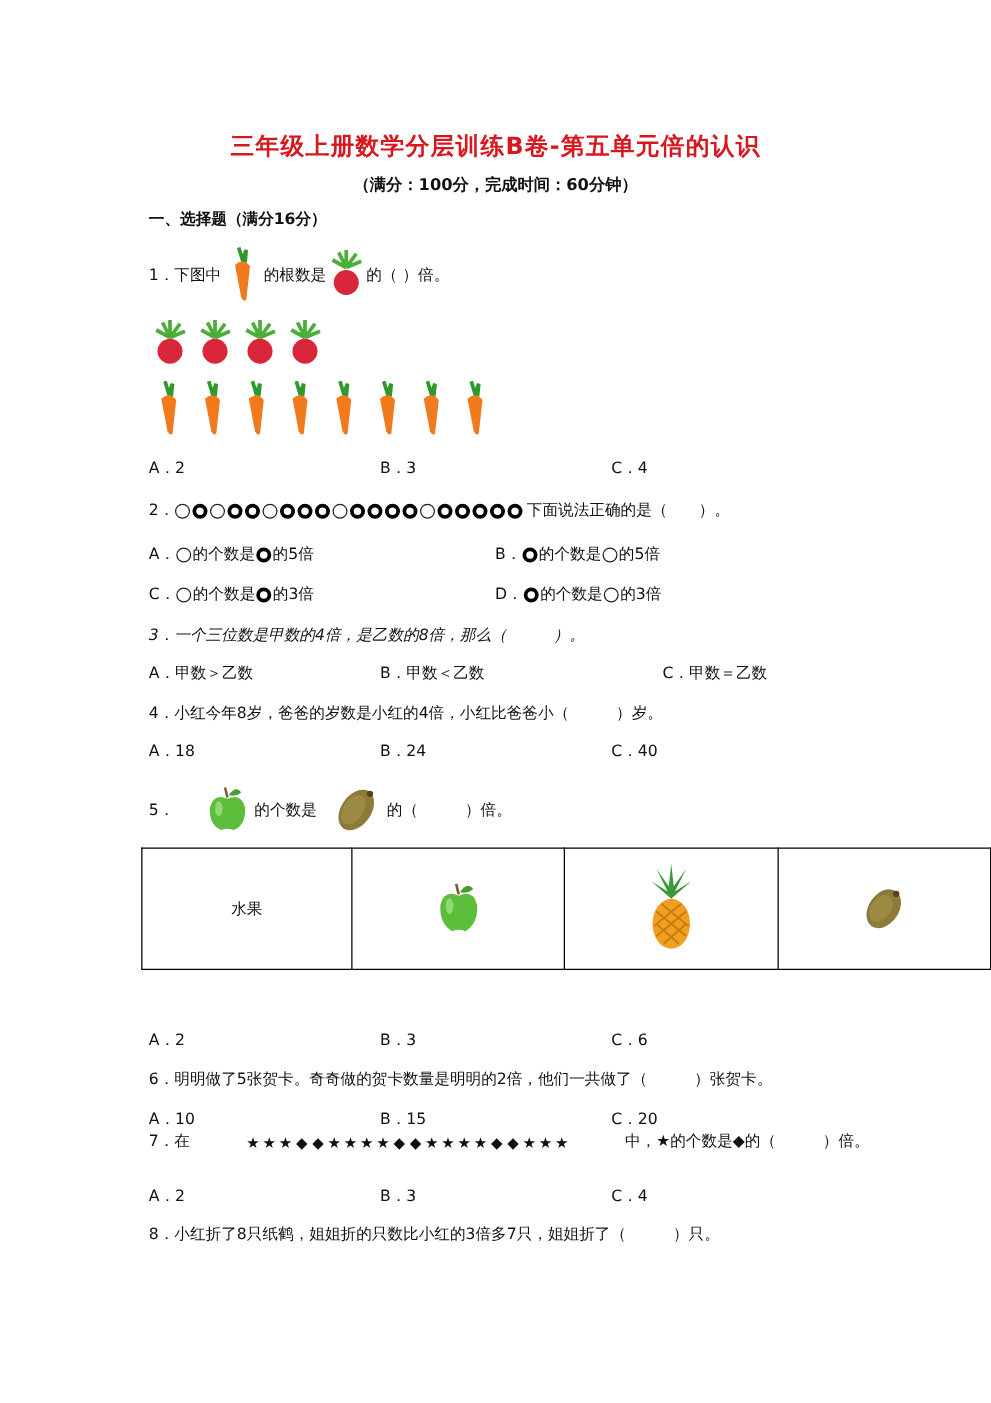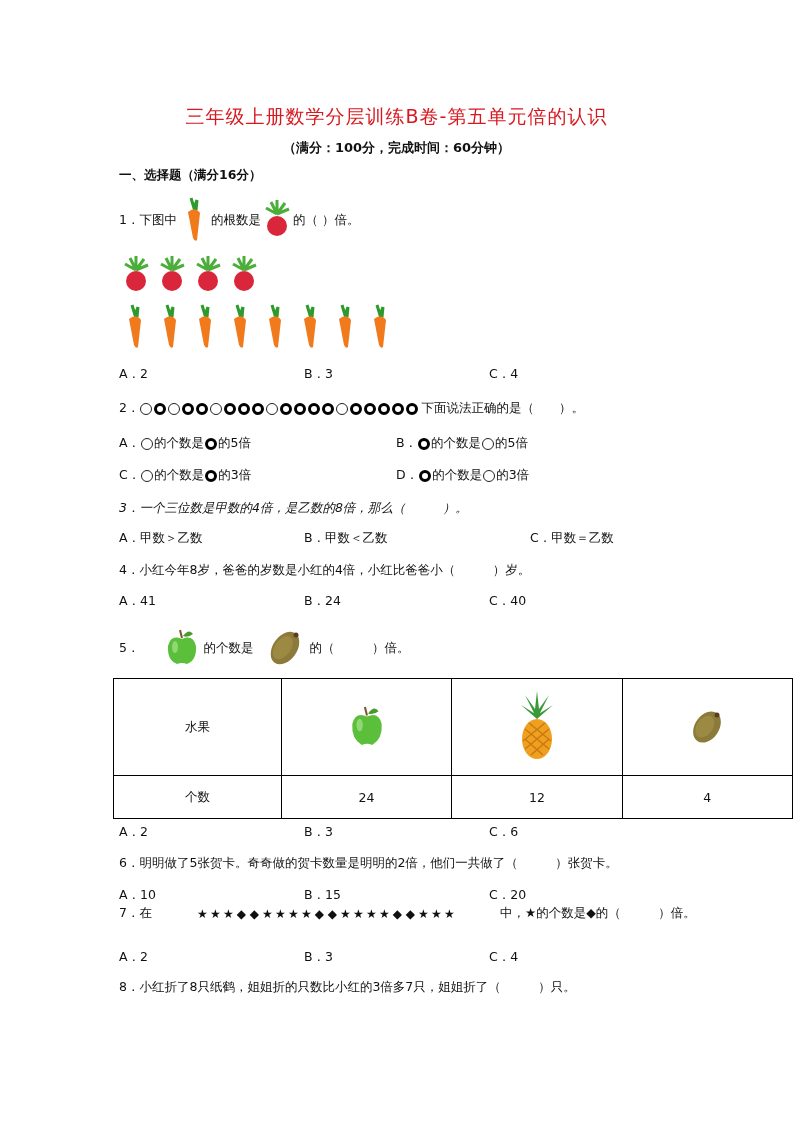--- a/index.html
+++ b/index.html
@@ -1,20 +1,20 @@
 <!DOCTYPE html>
 <html><head>
 <meta charset="utf-8">
 <style>
   html, body { margin: 0; padding: 0; background: #ffffff; }
   body { width: 793px; height: 1122px; position: relative; overflow: hidden;
          font-family: "DejaVu Serif", "Liberation Serif", serif; color: #111; }
   .abs { position: absolute; }
   .title { left: 0; width: 793px; top: 104px; text-align: center; color: #d7191f;
-           font-family: "DejaVu Sans", "Liberation Sans", sans-serif; font-weight: normal; font-size: 19px; letter-spacing: 1px; }
+           font-family: "DejaVu Sans", "Liberation Sans", sans-serif; font-weight: bold; font-size: 19px; letter-spacing: 1px; }
   .subtitle { left: 0; width: 793px; top: 139px; text-align: center; font-size: 13px; font-weight: bold;
               font-family: "DejaVu Sans", "Liberation Sans", sans-serif; }
   .section { left: 119px; top: 167px; font-size: 12.5px; font-weight: bold;
              font-family: "DejaVu Sans", "Liberation Sans", sans-serif; text-align: right; }
   .line { left: 119px; font-size: 12.5px; white-space: nowrap; font-family: "DejaVu Sans", "Liberation Sans", sans-serif; display:flex; align-items:center; }
   .opt { font-size: 12.5px; white-space: nowrap; font-family: "DejaVu Sans", "Liberation Sans", sans-serif; display:flex; align-items:center; }
   .num { font-family: "DejaVu Serif", serif; }
   .sym-hollow { display:inline-block; width: 12px; height: 12px; border: 1.2px solid #222; border-radius: 50%; box-sizing: border-box; margin: 0 1px; vertical-align: middle; }
   .sym-filled { display:inline-block; width: 12px; height: 12px; border: 3.5px solid #000; border-radius: 50%; box-sizing: border-box; margin: 0 1px; vertical-align: middle; background:#fff; }
   .sym-star, .sym-diamond { display:inline-block; font-size: 12px; width: 12px; text-align:center; margin: 0 0.5px; }
@@ -163,21 +163,21 @@
   <span class="sym-hollow"></span>
   <span>的3倍</span>
 </div>
 
 <div class="abs line" style="top:500px;font-style:italic;">3．一个三位数是甲数的4倍，是乙数的8倍，那么（　　　）。</div>
 <div class="abs opt" style="left:119px;top:530px;">A．甲数＞乙数</div>
 <div class="abs opt" style="left:304px;top:530px;">B．甲数＜乙数</div>
 <div class="abs opt" style="left:489px;top:530px;margin-left:41px;">C．甲数＝乙数</div>
 
 <div class="abs line" style="top:562px;">4．小红今年8岁，爸爸的岁数是小红的4倍，小红比爸爸小（　　　）岁。</div>
-<div class="abs opt" style="left:119px;top:593px;">A．41</div>
+<div class="abs opt" style="left:119px;top:593px;">A．18</div>
 <div class="abs opt" style="left:304px;top:593px;">B．24</div>
 <div class="abs opt" style="left:489px;top:593px;">C．40</div>
 
 <div class="abs line" style="top:628px;height:40px;">
   <span>5．</span>
   <span class="icon" style="margin:0 2px 0 24px;">
     <svg width="38" height="38" viewBox="0 0 38 38">
         <path d="M19 10 L17 2" stroke="#7a5a30" stroke-width="2"></path>
         <path d="M20 8 Q26 0 30 6 Q25 10 20 8Z" fill="#4a9a30"></path>
         <path d="M19 11 Q8 6 5 18 Q4 32 14 36 Q19 34 24 36 Q34 32 33 18 Q30 6 19 11Z" fill="#5cbf3c"></path>
@@ -215,26 +215,20 @@
           </svg>
     </td>
     <td style="width:170px;">
       <svg width="40" height="40" viewBox="0 0 40 40">
             <ellipse cx="20" cy="21" rx="12" ry="17" transform="rotate(35 20 21)" fill="#8c7a3a"></ellipse>
             <ellipse cx="18" cy="22" rx="8" ry="12" transform="rotate(35 20 21)" fill="#a89447" opacity="0.6"></ellipse>
             <circle cx="30" cy="9" r="2.5" fill="#5a3e1e"></circle>
           </svg>
     </td>
   </tr>
-  <tr class="row2">
-    <td>个数</td>
-    <td class="num">24</td>
-    <td class="num">12</td>
-    <td class="num">4</td>
-  </tr>
 </tbody>
   </table>
 
 <div class="abs opt" style="left:119px;top:824px;">A．2</div>
 <div class="abs opt" style="left:304px;top:824px;">B．3</div>
 <div class="abs opt" style="left:489px;top:824px;">C．6</div>
 
 <div class="abs line" style="top:855px;">6．明明做了5张贺卡。奇奇做的贺卡数量是明明的2倍，他们一共做了（　　　）张贺卡。</div>
 <div class="abs opt" style="left:119px;top:887px;">A．10</div>
 <div class="abs opt" style="left:304px;top:887px;">B．15</div>

